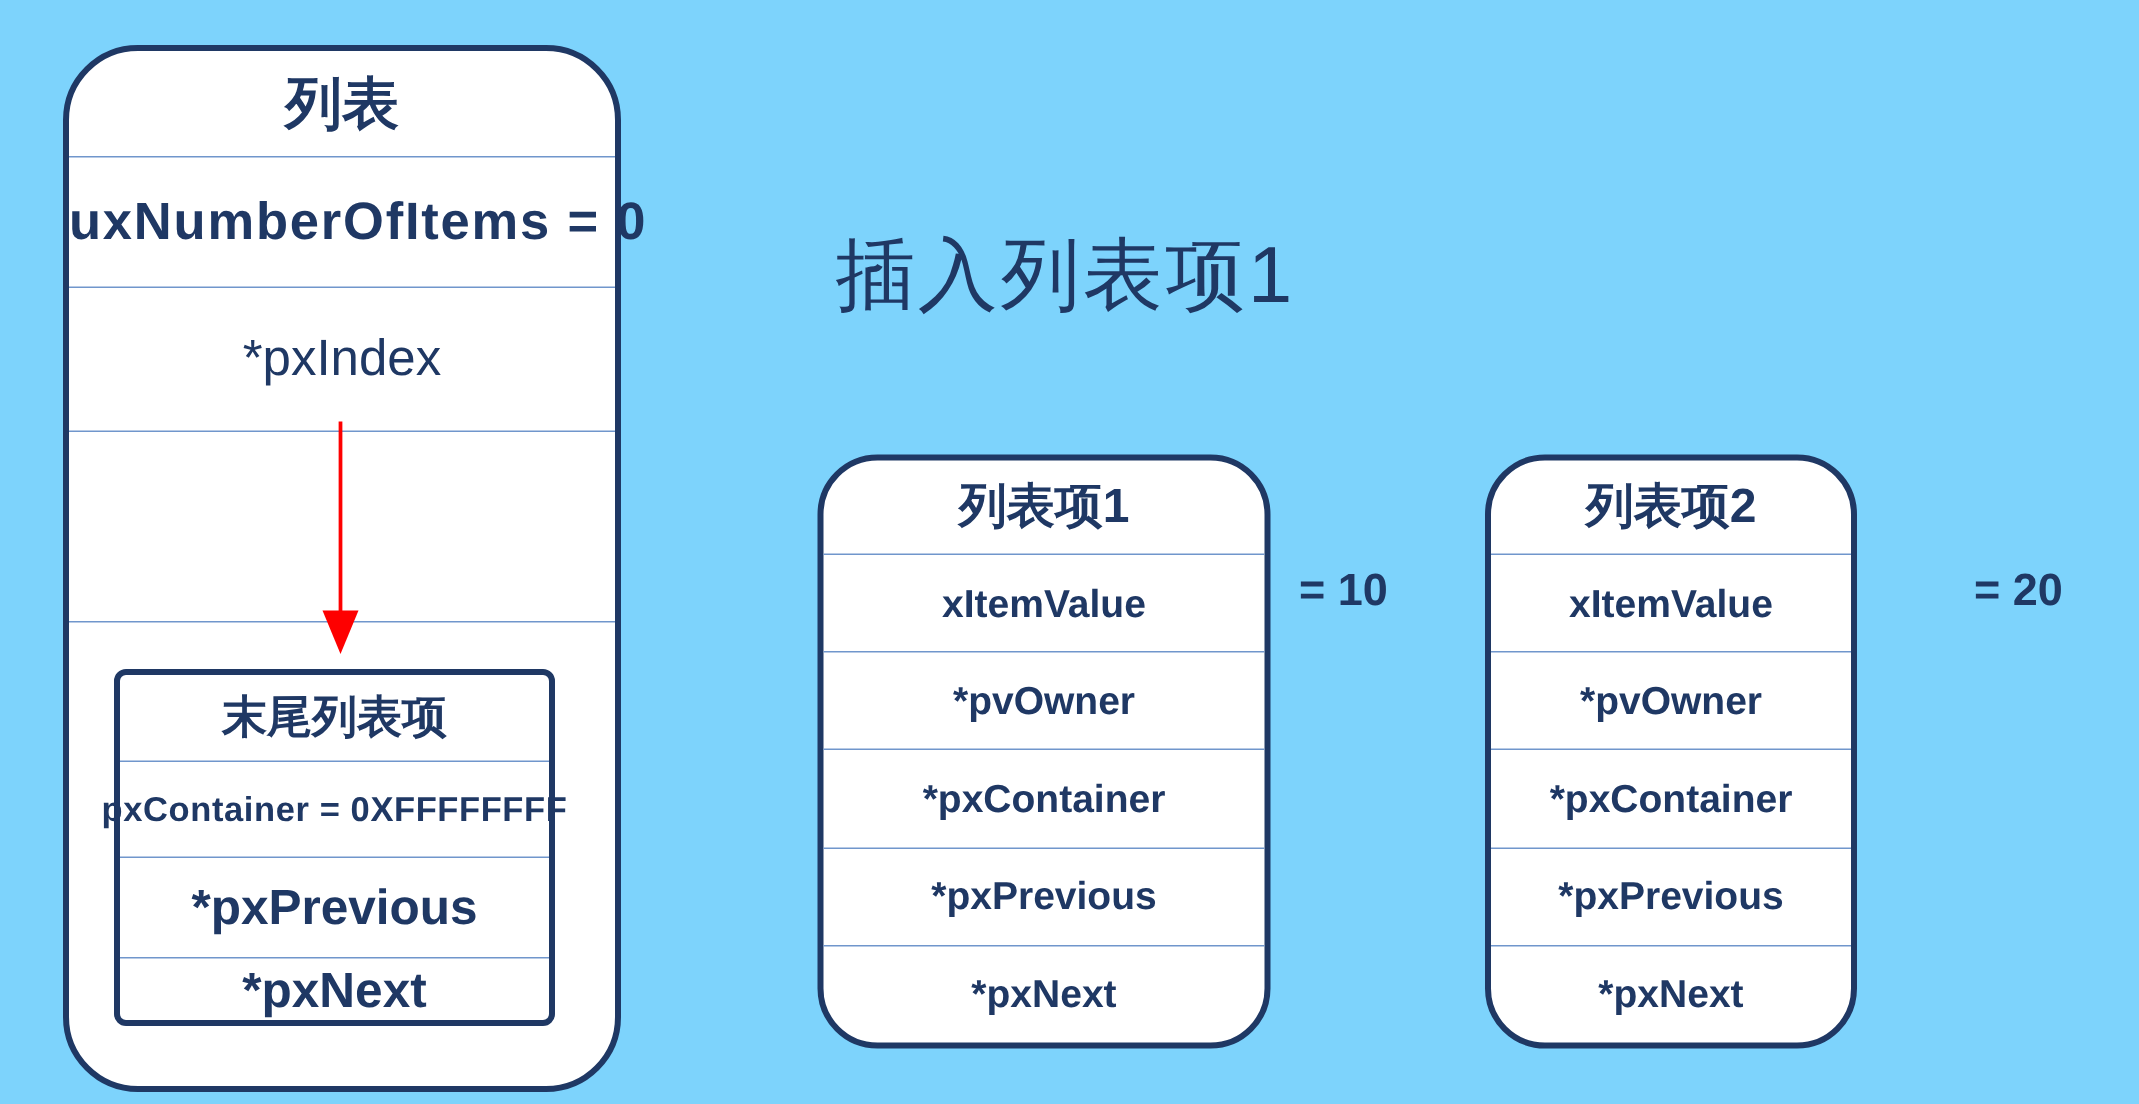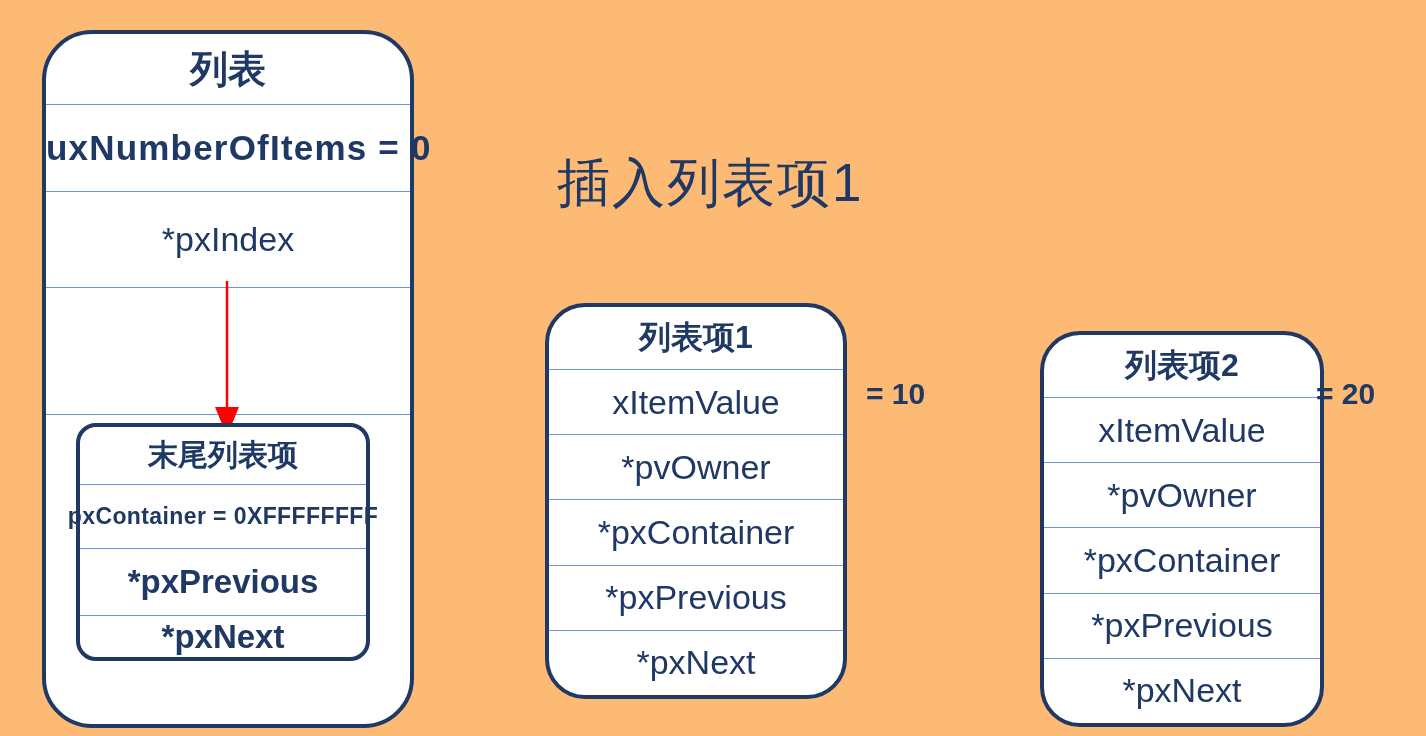--- a/index.html
+++ b/index.html
@@ -1,19 +1,19 @@
 <!DOCTYPE html>
 <html><head>
 <meta charset="utf-8">
 <style>
   html,body{margin:0;padding:0;background:#ffffff;}
   .page{
     position:relative;
     width:1426px;height:736px;
-    background:#fdba74;
+    background:#7dd3fc;
     font-family:"Liberation Sans","DejaVu Sans",sans-serif;
     color:#1f3864;
     overflow:hidden;
   }
   .navy-box{
     position:absolute;
     border:4px solid #1f3864;
     background:#ffffff;
     box-sizing:border-box;
     display:flex;
@@ -31,31 +31,31 @@
   .list-box{left:42px;top:30px;width:372px;height:698px;border-radius:50px;}
   .list-box .title-row{height:71px;font-size:38px;font-weight:600;}
   .list-box .ux-row{
     height:87px;font-size:35px;font-weight:600;
     justify-content:flex-start;padding-left:0;letter-spacing:1.2px;
     overflow:visible;
   }
   .list-box .pxindex-row{height:96px;font-size:34px;font-weight:400;}
   .list-box .empty-row{height:127px;}
   
-  .end-item-box{left:76px;top:423px;width:294px;height:238px;border-radius:20px;z-index:3;}
+  .end-item-box{left:76px;top:446px;width:294px;height:238px;border-radius:8px;z-index:3;}
   .end-item-box .title-row{height:58px;font-size:30px;font-weight:600;}
   .end-item-box .value-row{height:64px;font-size:23px;font-weight:600;letter-spacing:0.4px;overflow:visible;}
   .end-item-box .prev-row{height:67px;font-size:33px;font-weight:600;}
   .end-item-box .next-row{flex:1;font-size:33px;font-weight:600;}
   
   .item-box{top:303px;width:302px;height:396px;border-radius:40px;}
   .item-box .title-row{height:63px;font-size:32px;font-weight:600;text-align:center;}
-  .item-box .field-row{flex:1;font-size:34px;font-weight:400;}
+  .item-box .field-row{flex:1;font-size:26px;font-weight:700;}
   .item-box-1{left:545px;}
-  .item-box-2{left:1040px;width:284px;margin-top:28px;}
+  .item-box-2{left:990px;width:248px;}
   
   .heading{
     position:absolute;left:557px;top:148px;
     font-size:53px;font-weight:400;letter-spacing:2px;
   }
   .value-label{
     position:absolute;top:377px;
     font-size:30px;font-weight:600;white-space:nowrap;
   }
   .value-label-1{left:866px;}

